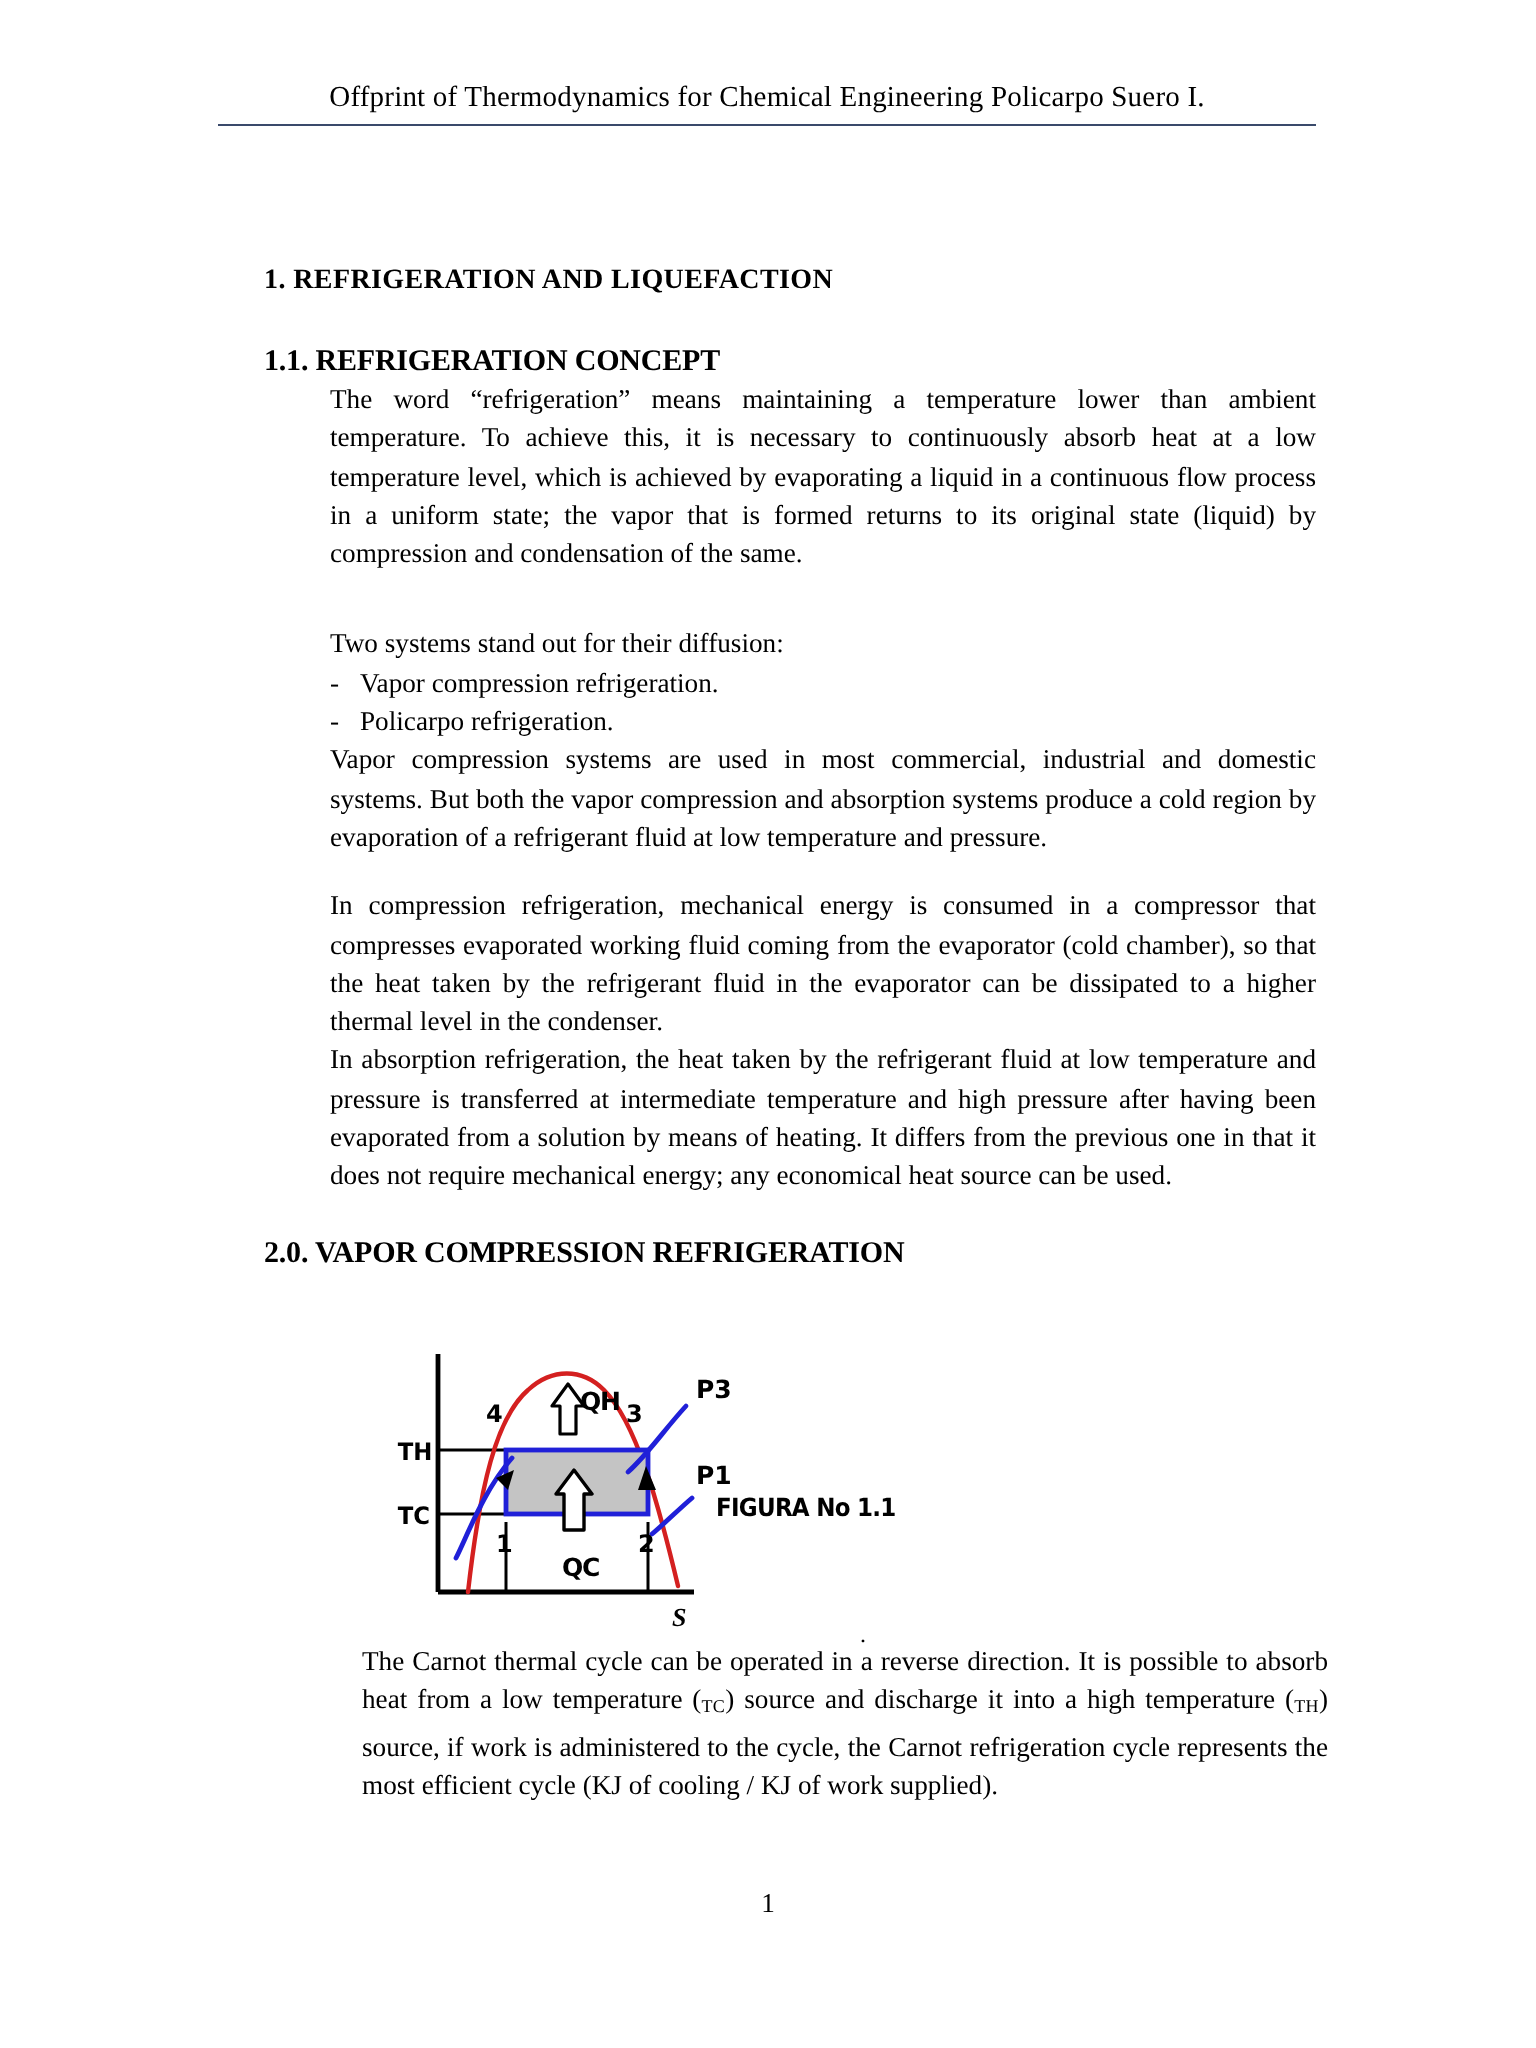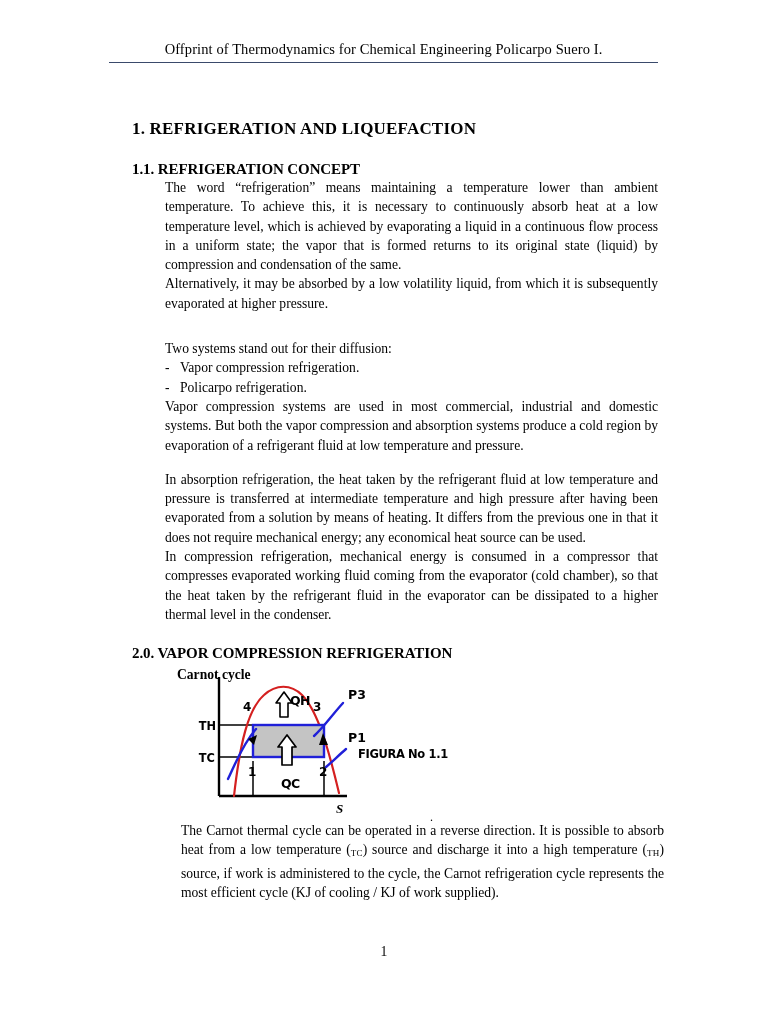--- a/index.html
+++ b/index.html
@@ -45,23 +45,23 @@
 
   
   .content {
     position: absolute;
     left: 109px;
     top: 118px;
     width: 549px;
   }
 
   h1.doc-title {
-    font-size: 17px;
-    font-weight: bold;
-    margin: 0 0 0 23px;
+    font-size: 14px;
+    font-weight: bold;
+    margin: 12px 0 0 23px;
     padding: 0;
     letter-spacing: 0.2px;
     line-height: 22px;
   }
 
   h2.sec-head {
     font-size: 15px;
     font-weight: bold;
     margin: 0;
     padding: 0;
@@ -182,41 +182,39 @@
 
   <div class="content">
 
     <h1 class="doc-title">1.  REFRIGERATION AND LIQUEFACTION</h1>
 
     <div class="gap-lg"></div>
 
     <h2 class="sec-head indent-1">1.1. REFRIGERATION CONCEPT</h2>
     <div class="block-indent">
       <p class="body-text">The word “refrigeration” means maintaining a temperature lower than ambient temperature. To achieve this, it is necessary to continuously absorb heat at a low temperature level, which is achieved by evaporating a liquid in a continuous flow process in a uniform state; the vapor that is formed returns to its original state (liquid) by compression and condensation of the same.</p>
-      <p class="body-text">Alternatively, it may be absorbed by a low volatility liquid, from which it is subsequently evaporated at higher pressure.</p>
     </div>
 
     <div class="gap-xl"></div>
 
     <div class="block-indent">
       <p class="body-text">Two systems stand out for their diffusion:</p>
       <ul class="dash-list">
         <li><span class="dash">-</span><span>Vapor compression refrigeration.</span></li>
         <li><span class="dash">-</span><span>Policarpo refrigeration.</span></li>
       </ul>
       <p class="body-text">Vapor compression systems are used in most commercial, industrial and domestic systems. But both the vapor compression and absorption systems produce a cold region by evaporation of a refrigerant fluid at low temperature and pressure.</p>
       <div class="gap-md"></div>
+      <p class="body-text">In compression refrigeration, mechanical energy is consumed in a compressor that compresses evaporated working fluid coming from the evaporator (cold chamber), so that the heat taken by the refrigerant fluid in the evaporator can be dissipated to a higher thermal level in the condenser.</p>
       <p class="body-text">In absorption refrigeration, the heat taken by the refrigerant fluid at low temperature and pressure is transferred at intermediate temperature and high pressure after having been evaporated from a solution by means of heating. It differs from the previous one in that it does not require mechanical energy; any economical heat source can be used.</p>
-      <p class="body-text">In compression refrigeration, mechanical energy is consumed in a compressor that compresses evaporated working fluid coming from the evaporator (cold chamber), so that the heat taken by the refrigerant fluid in the evaporator can be dissipated to a higher thermal level in the condenser.</p>
     </div>
 
     <div class="gap-lg"></div>
 
     <h2 class="sec-head indent-1">2.0. VAPOR COMPRESSION REFRIGERATION</h2>
-    <h3 class="sub-head" style="margin-left:68px; margin-top:4px;">Carnot cycle</h3>
 
   </div>
 
   <div class="figure-wrap">
     <svg width="290" height="145" viewBox="0 0 290 145" xmlns="http://www.w3.org/2000/svg">
 
       <g>
         <line x1="23" y1="4" x2="23" y2="123" stroke="#000" stroke-width="2.4"></line>
         <line x1="23" y1="123" x2="151" y2="123" stroke="#000" stroke-width="2.4"></line>
       </g>

